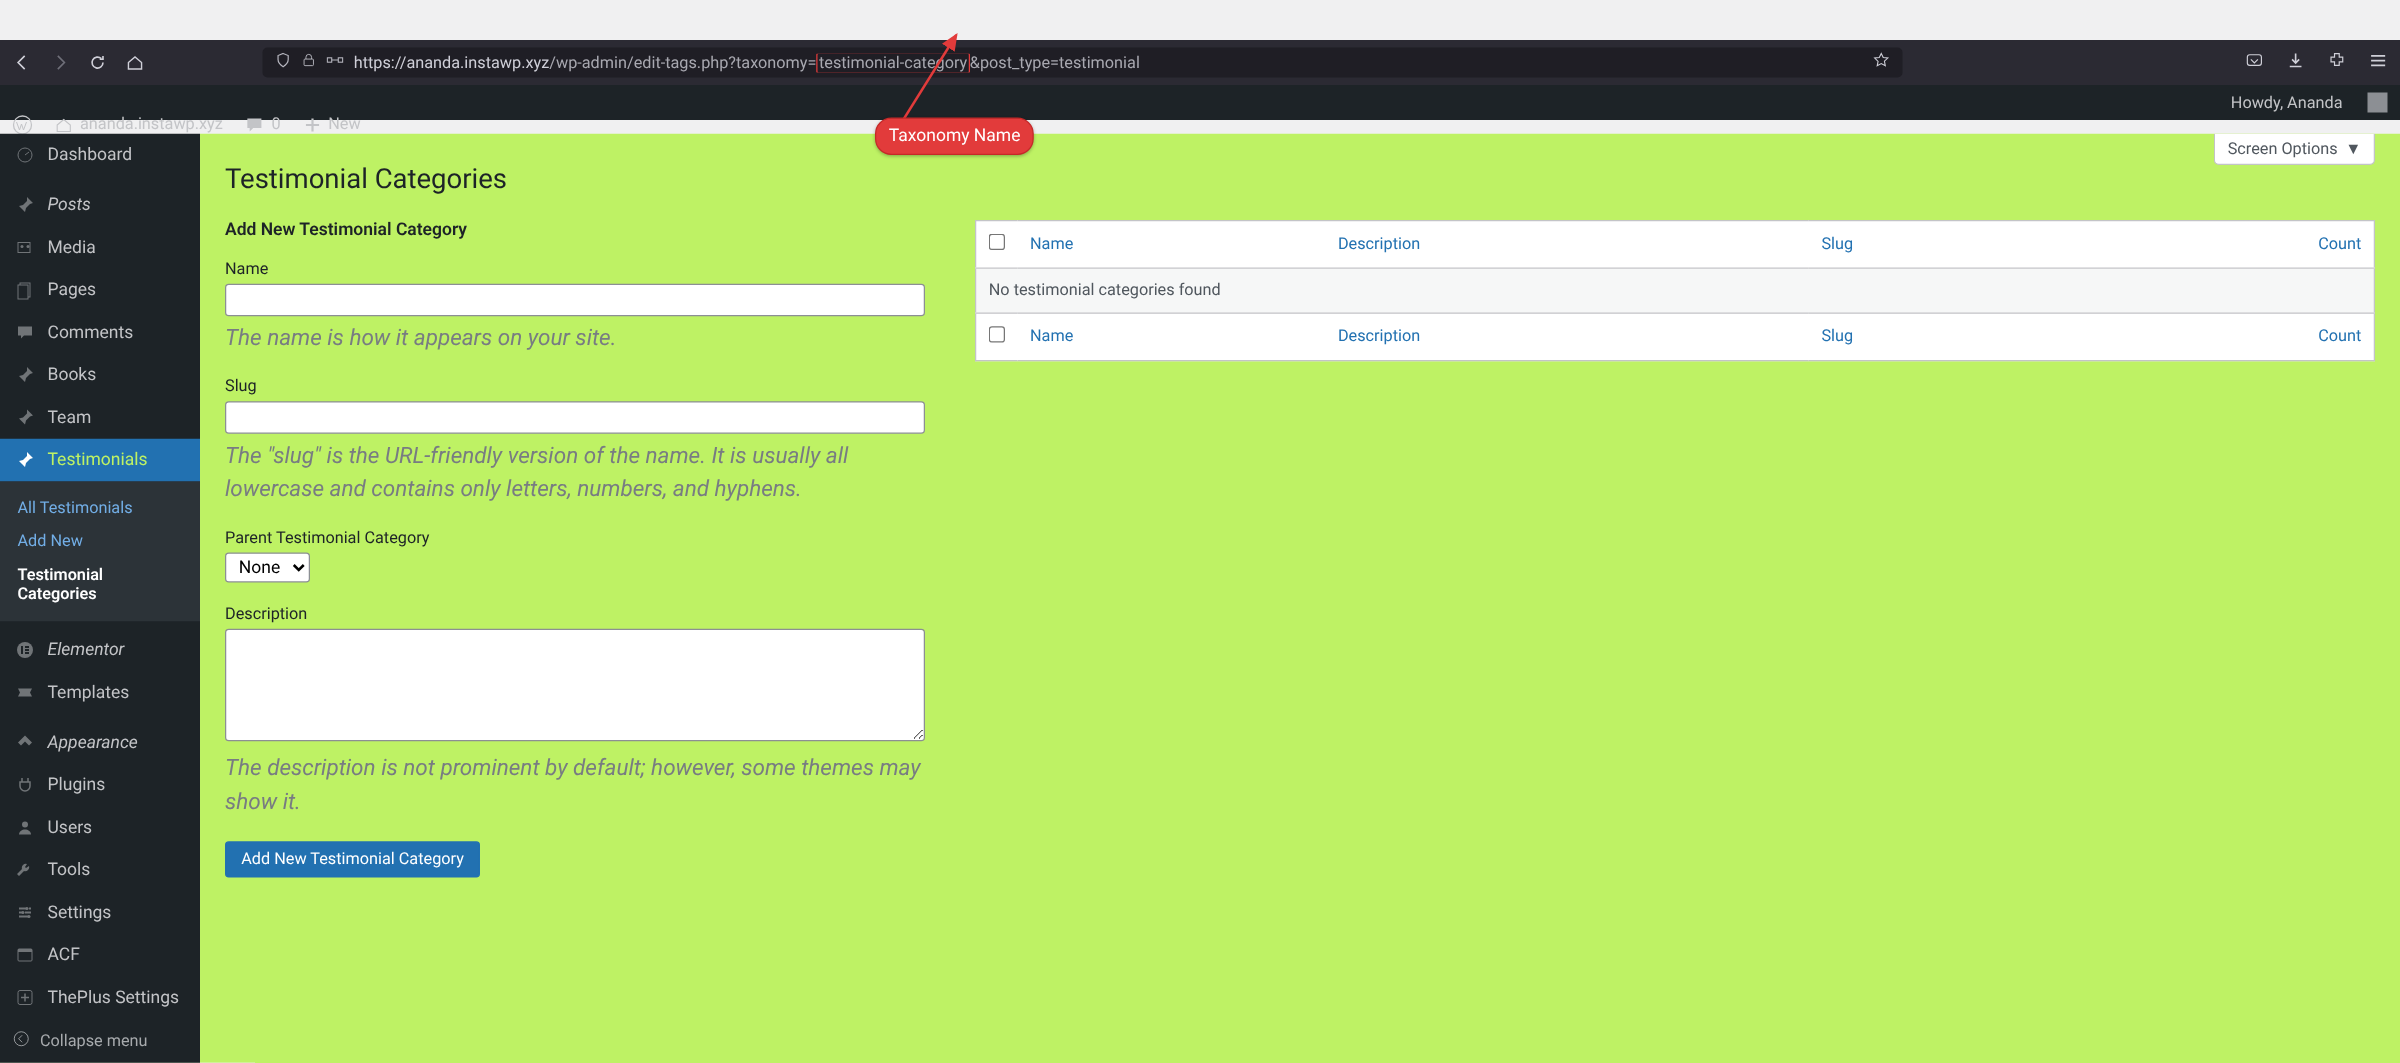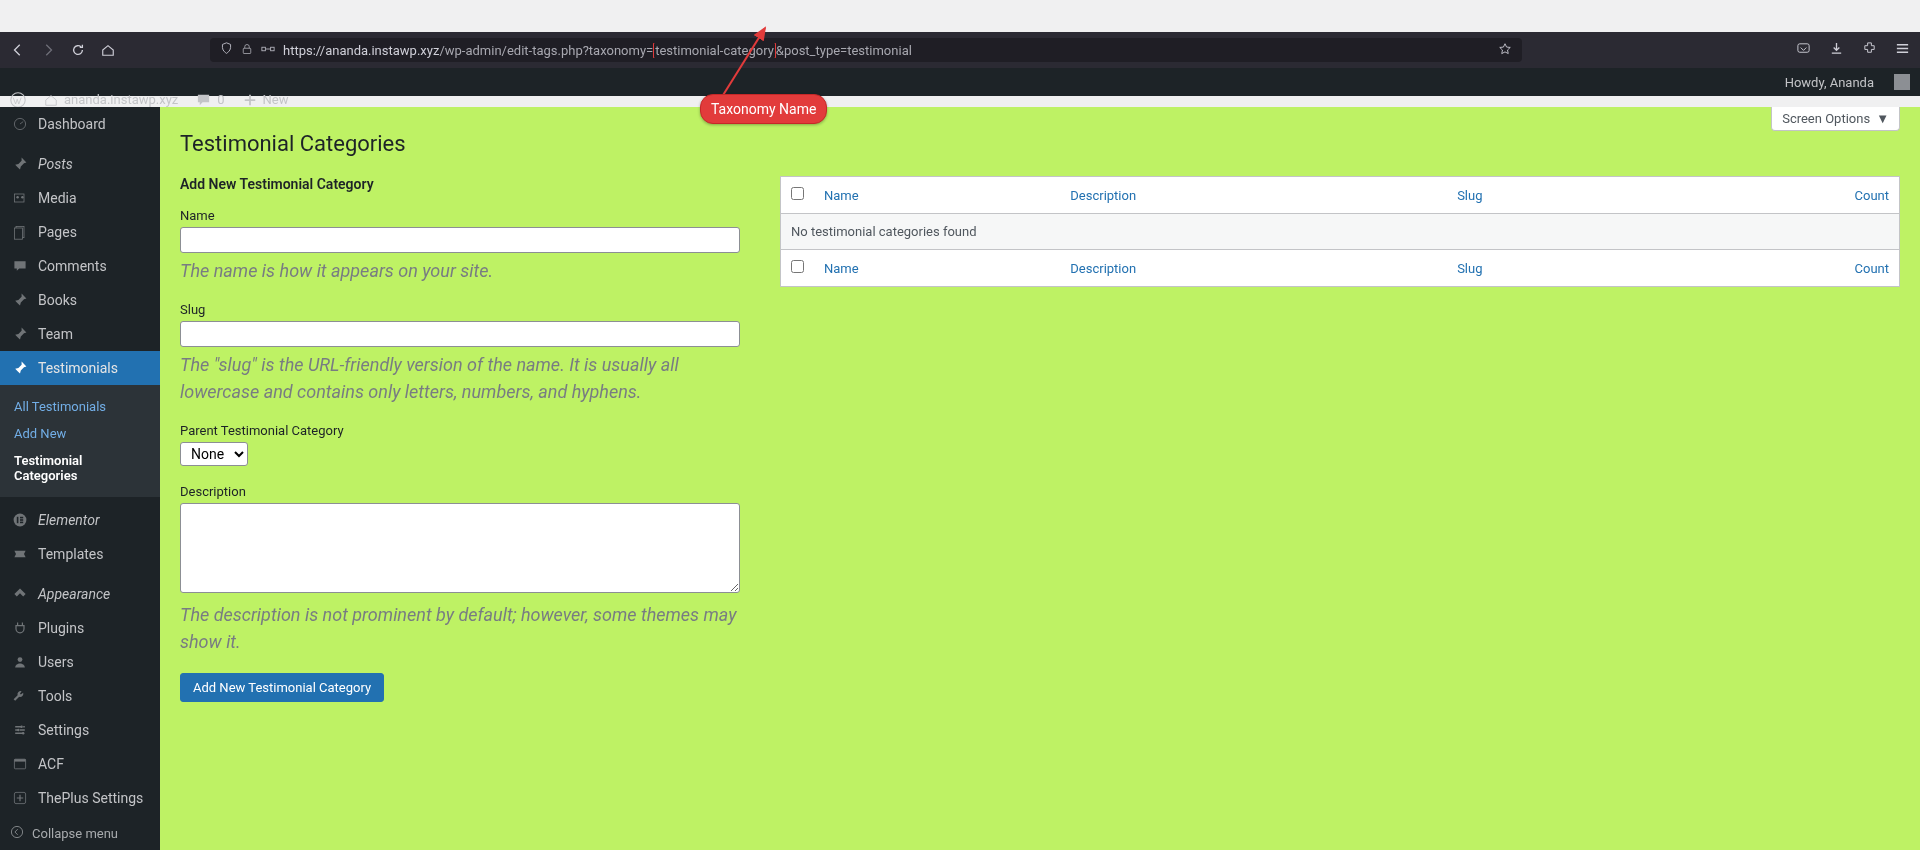--- a/index.html
+++ b/index.html
@@ -16,21 +16,21 @@
 .br-right-icons { display: flex; gap: 18px; align-items: center; }
 .wp-topbar { height: 28px; background: #1d2327; display: flex; align-items: center; color: #c3c4c7; font-size: 13px; padding: 0 10px; justify-content: space-between; }
 .wp-top-left { display: flex; align-items: center; gap: 18px; }
 .wp-top-item { display: flex; align-items: center; gap: 6px; cursor: pointer; margin-top: 35px; }
 .wp-top-right { display: flex; align-items: center; gap: 20px; }
 .avatar { width: 16px; height: 16px; background: #8c8f94; display: inline-block; }
 .main-layout { display: flex; height: calc(100% - 58px); margin-top: 11px; }
 .sidebar { width: 160px; background: #1d2327; color: #c3c4c7; font-size: 14px; overflow-y: auto; }
 .sb-item { height: 34px; display: flex; align-items: center; padding: 0 10px; gap: 8px; cursor: pointer; }
 .sb-item .ic { width: 20px; display: inline-flex; justify-content: center; opacity: .6; }
-.sb-item.active { background: #2271b1; color: #e5e5e5; }
+.sb-item.active { background: #2271b1; color: #bef264; }
 .sb-item.active .ic { opacity: 1; }
 .sb-sub { background: #2c3338; padding: 8px 0; }
 .sb-sub-item { padding: 6px 14px; font-size: 13px; cursor: pointer; color: #a7aaad; }
 .sb-sub-item.current { color: #fff; font-weight: 600; }
 .sb-sub-item.tinted { color: #72aee6; }
 .sb-item.sep { margin-top: 6px; font-style: italic; }
 .sb-collapse { position: absolute; bottom: 0; width: 160px; background: #1d2327; height: 34px; display: flex; align-items: center; padding: 0 10px; gap: 8px; color: #a7aaad; font-size: 13px; border-top: 0; }
 .content { flex: 1; background: #bef264; padding: 10px 20px 20px 20px; position: relative; overflow: auto; }
 .screen-options { position: absolute; top: 0; right: 20px; border: 1px solid #c3c4c7; background: #fff; padding: 4px 10px; font-size: 13px; color: #50575e; border-top: none; border-radius: 0 0 4px 4px; display: flex; align-items: center; gap: 6px; cursor: pointer; }
 h1.page-title { font-size: 22px; font-weight: 400; color: #1d2327; margin: 14px 0 20px; }

